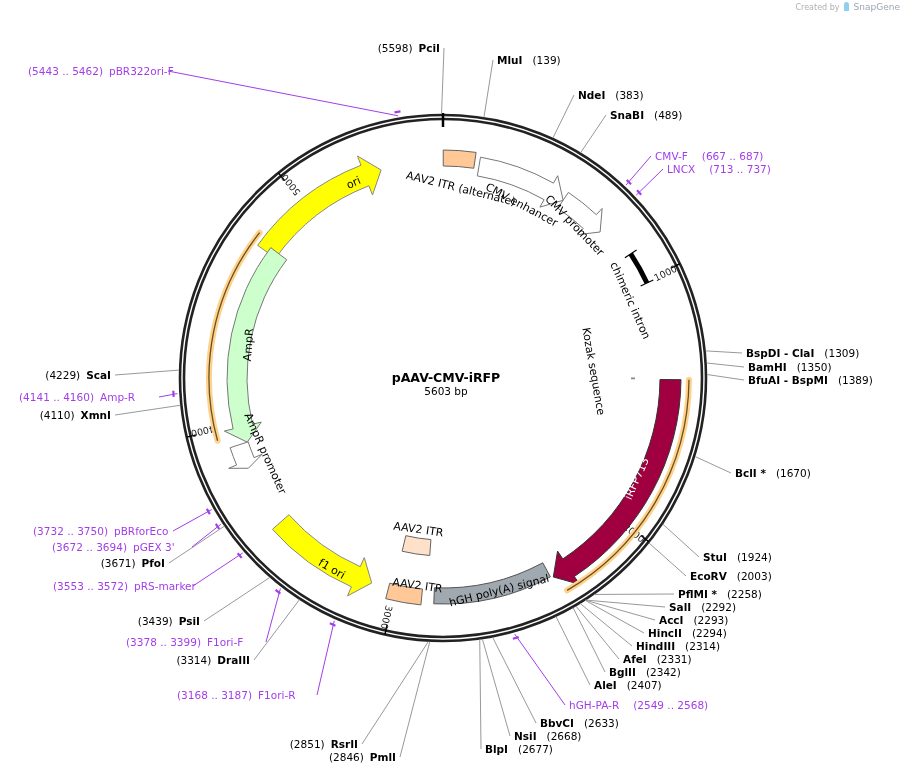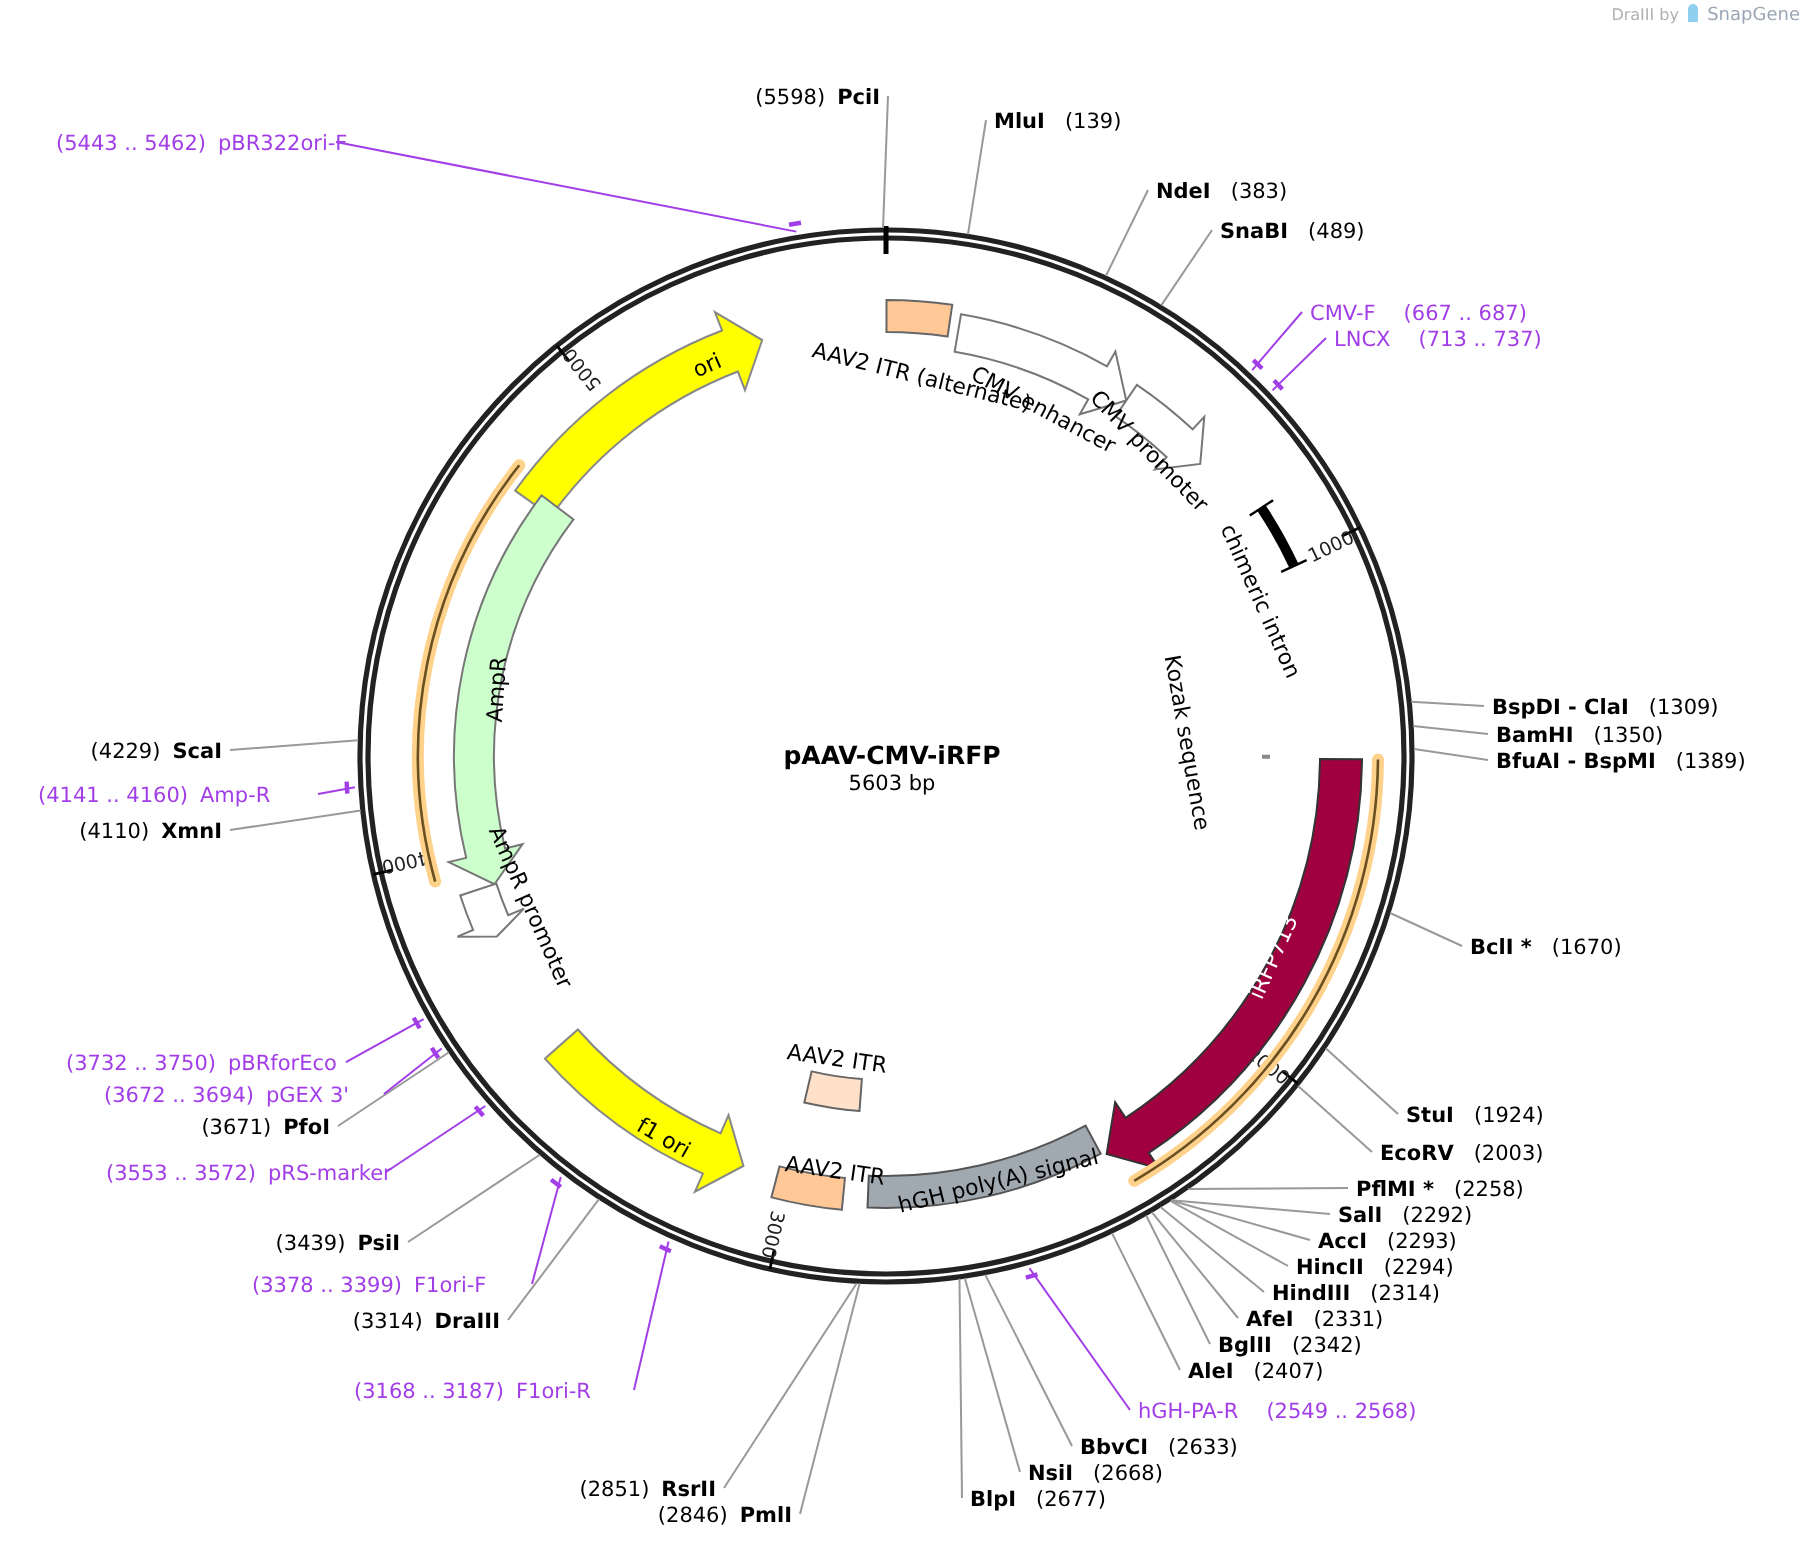--- a/index.html
+++ b/index.html
@@ -6,21 +6,21 @@
   body{width:904px;height:775px;overflow:hidden;position:relative;font-family:"DejaVu Sans","Liberation Sans",sans-serif;}
   #map{position:absolute;left:0;top:0;}
   .credit{position:absolute;right:4px;top:2px;font-size:8px;color:#b0b0b0;font-family:"DejaVu Sans",sans-serif;}
   .credit .brand{color:#9aa5b5;font-size:9px;text-align:center;}
   .credit .logo{display:inline-block;width:5px;height:9px;background:#8fd0f0;border-radius:3px 3px 0 0;vertical-align:-1px;margin:0 2px;}
 </style>
 </head>
 <body>
 
 <div class="credit">
-  <span>DraIII by</span>
+  <span>Created by</span>
   <span class="logo"></span>
   <span class="brand">SnapGene</span>
 </div>
 
 <svg id="map" width="904" height="775" viewBox="0 0 904 775" xmlns="http://www.w3.org/2000/svg">
   <g id="backbone">
       <circle cx="443" cy="378" r="263" fill="none" stroke="#222222" stroke-width="2.6"></circle>
       <circle cx="443" cy="378" r="259" fill="none" stroke="#222222" stroke-width="2.6"></circle>
       <line x1="443" y1="127" x2="443" y2="113" stroke="#000" stroke-width="2.5"></line>
     </g>

